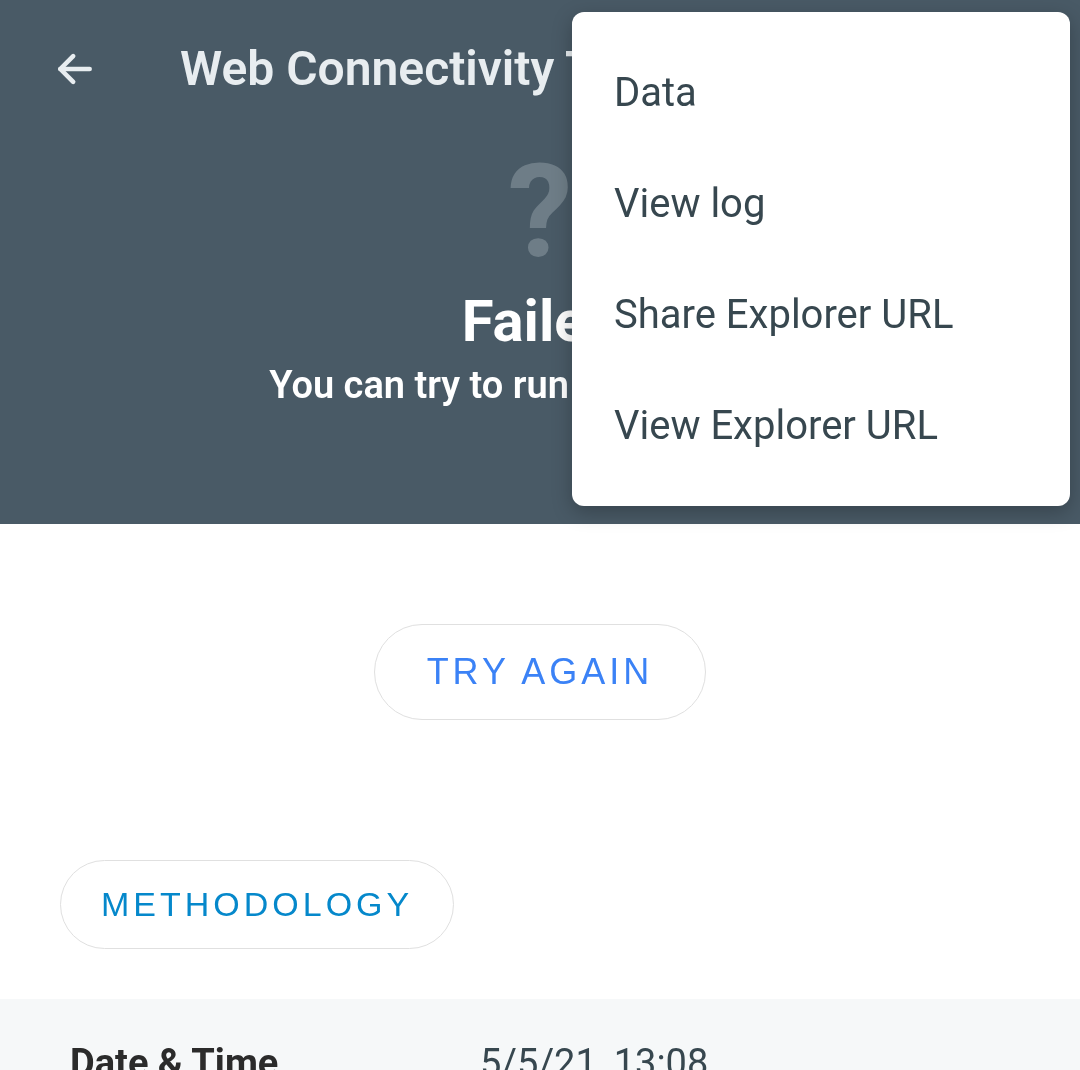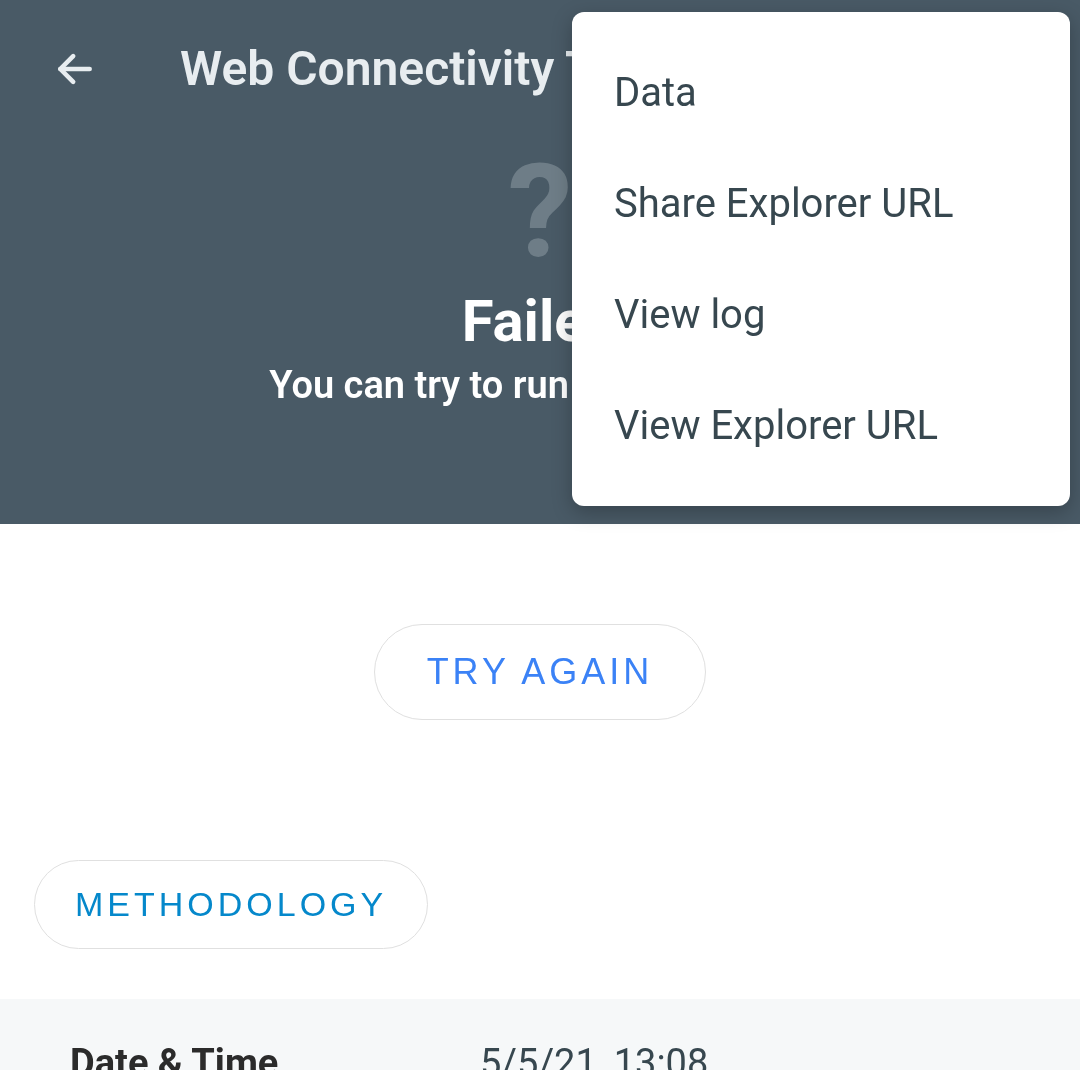--- a/index.html
+++ b/index.html
@@ -90,21 +90,21 @@
     border-radius: 50px;
     padding: 26px 52px;
     font-size: 36px;
     letter-spacing: 4px;
     color: #3b82f6;
     font-weight: 500;
     cursor: pointer;
   }
   .methodology-row {
     width: 100%;
-    padding: 0 34px;
+    padding: 0 60px;
     margin-top: 140px;
   }
   .methodology-btn {
     border: 1px solid #e0e0e0;
     background: #ffffff;
     border-radius: 50px;
     padding: 24px 40px;
     font-size: 34px;
     letter-spacing: 4px;
     color: #0588cb;
@@ -147,22 +147,22 @@
   </div>
   <div class="result-block">
     <div class="question-icon">?</div>
     <div class="result-title">Failed</div>
     <div class="result-subtitle">You can try to run the test again</div>
   </div>
 </div>
 
 <div class="dropdown-menu">
   <div class="menu-item">Data</div>
+  <div class="menu-item">View log</div>
   <div class="menu-item">Share Explorer URL</div>
-  <div class="menu-item">View log</div>
   <div class="menu-item">View Explorer URL</div>
 </div>
 
 <div class="content">
   <button class="try-again-btn">TRY AGAIN</button>
 
   <div class="methodology-row">
     <button class="methodology-btn">METHODOLOGY</button>
   </div>
 

